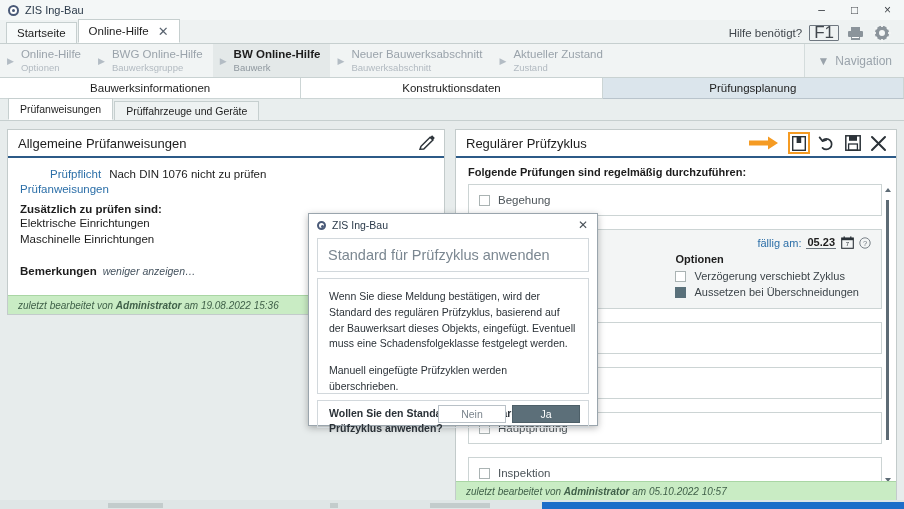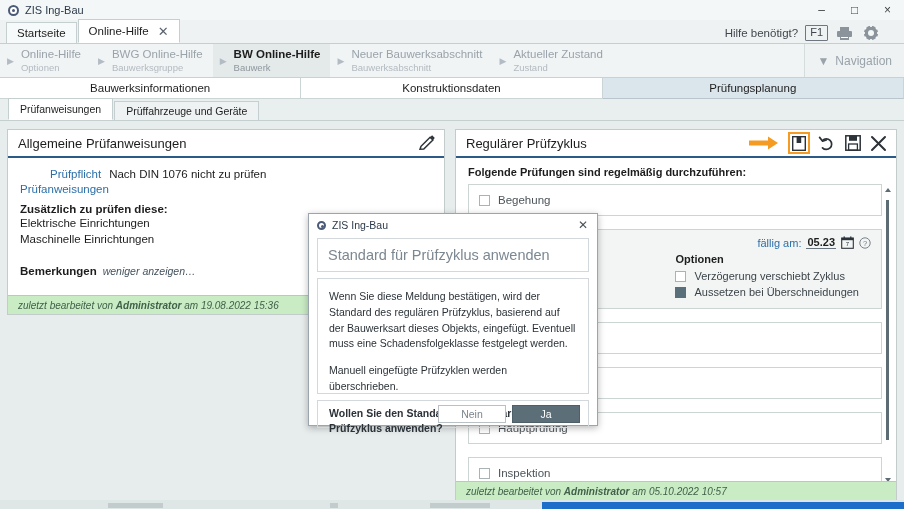--- a/index.html
+++ b/index.html
@@ -55,25 +55,25 @@
     background: #f7fafa; margin-right: 1px;
   }
   .tab.active { background: #ffffff; height: 24px; border-bottom: 1px solid #fff; }
   .tab .x {
     font-size: 13px; color: #5a6470; line-height: 1; margin-left: 3px;
   }
 
   
   .helprow {
     position: absolute; right: 0; top: 22px; height: 22px;
-    display: flex; align-items: center; gap: 7px; padding-right: 24px; margin-left: 25px;
+    display: flex; align-items: center; gap: 7px; padding-right: 13px; margin-left: 25px;
   }
   .help-label { font-size: 11.5px; color: #41474d; }
   .f1key {
-    border: 1px solid #6e7780; padding: 0px 4px 1px 4px; font-size: 11px;
+    border: 1px solid #6e7780; padding: 0px 4px 1px 4px; font-size: 17px;
     color: #41474d; border-radius: 1px; line-height: 13px;
   }
   .toolicon { width: 19px; height: 19px; display:flex; align-items:center; justify-content:center; }
 
   
   .breadcrumb {
     position: absolute; left: 0; top: 44px; width: 904px; height: 34px;
     background: #f1f4f4; border-bottom: 1px solid #c9d2d2;
     display: flex; align-items: stretch;
   }
@@ -377,21 +377,21 @@
           </svg>
         </span>
       </div>
     </div>
     <div class="panel-body">
       <div class="field-row">
         <span class="field-label" style="padding-left:30px;">Prüfpflicht</span>
         <span class="field-value">Nach DIN 1076 nicht zu prüfen</span>
       </div>
       <div class="link-line">Prüfanweisungen</div>
-      <div class="bold-line">Zusätzlich zu prüfen diese:</div>
+      <div class="bold-line">Zusätzlich zu prüfen sind:</div>
       <div class="plain-line">Elektrische Einrichtungen</div>
       <div class="plain-line">Maschinelle Einrichtungen</div>
       <div class="remark-row">
         <span class="remark-label">Bemerkungen</span>
         <span class="remark-link">weniger anzeigen…</span>
       </div>
     </div>
     <div class="footer-green">
       <span>zuletzt bearbeitet von</span>&nbsp;
       <b>Administrator</b>&nbsp;

